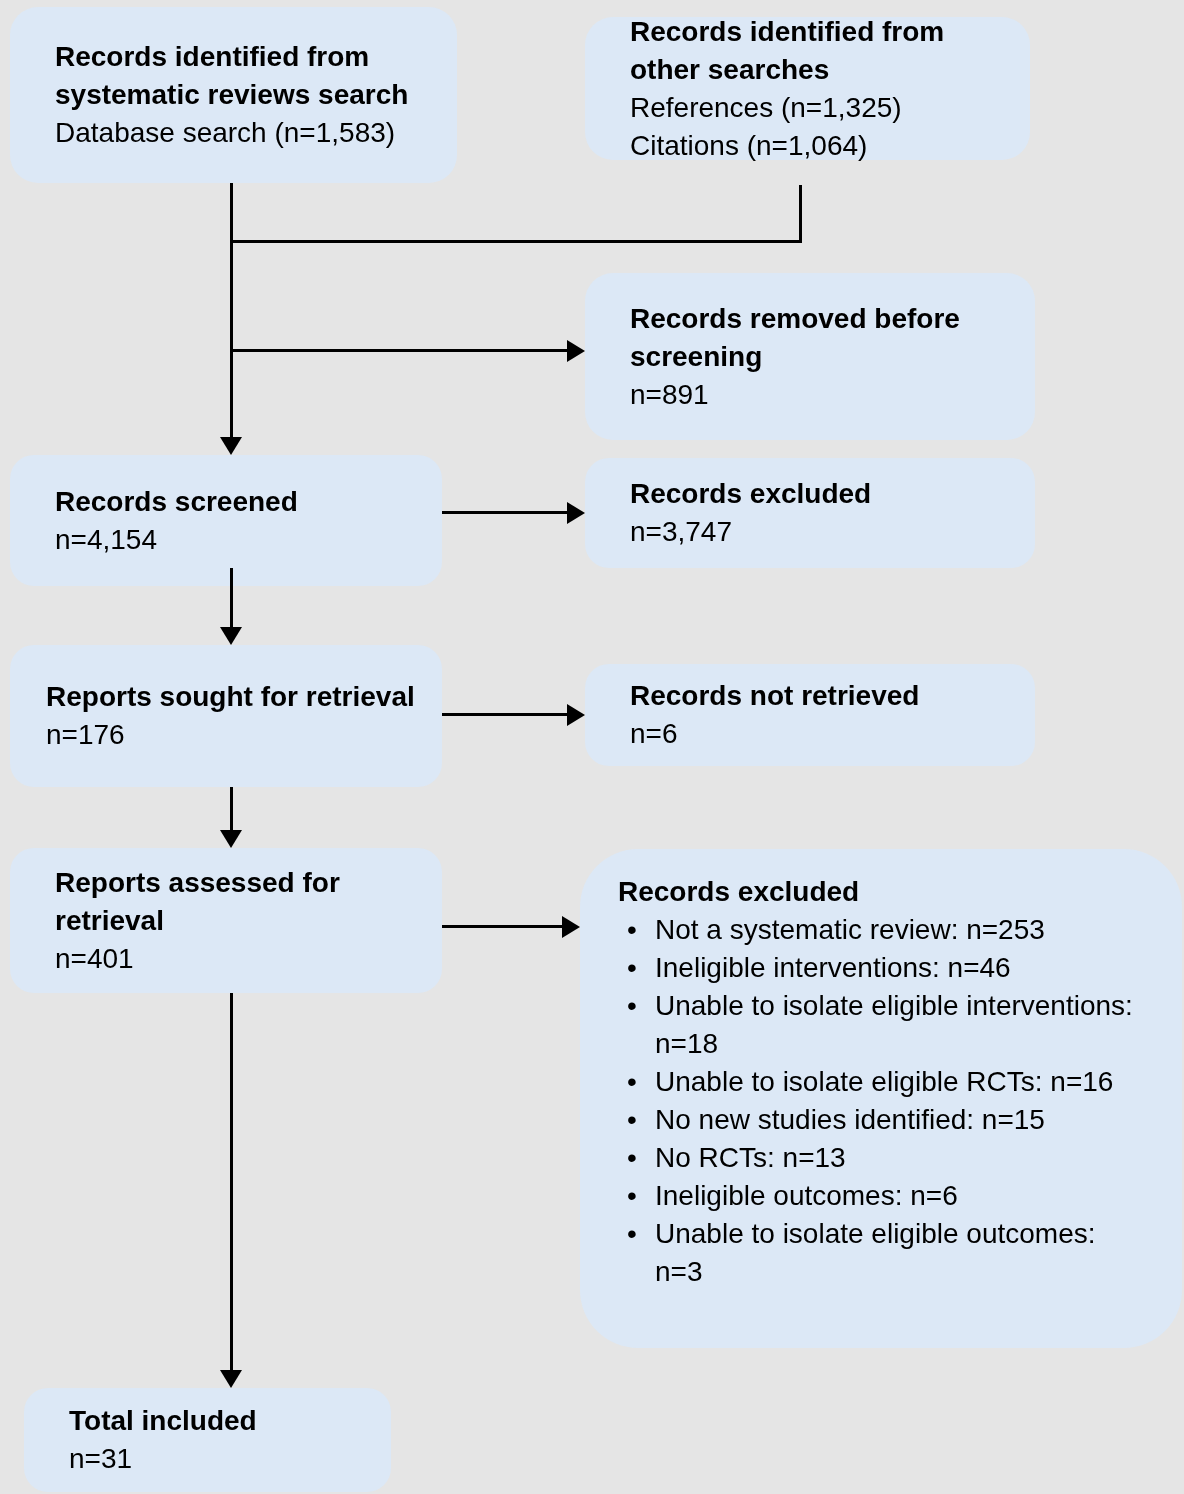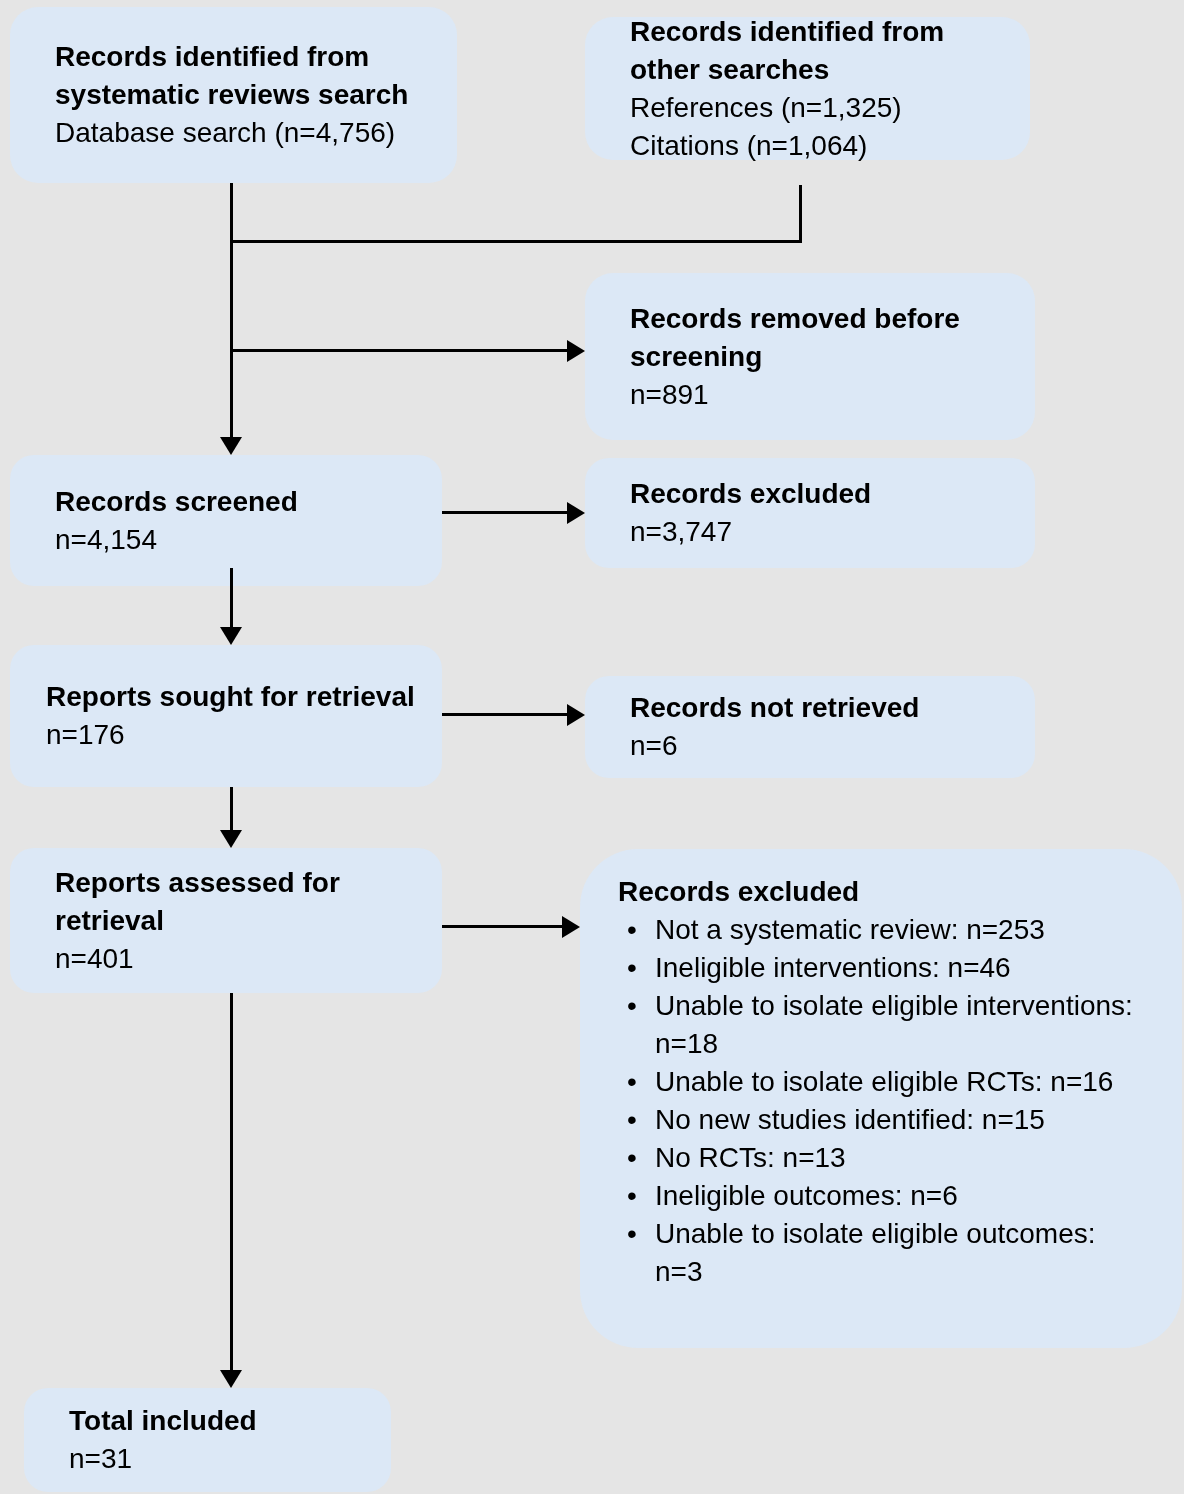--- a/index.html
+++ b/index.html
@@ -69,21 +69,21 @@
     border-left:18px solid var(--line);
   }
 </style>
 </head>
 <body>
 
 <div class="canvas">
 
   <div class="box r28" style="left:10px;top:7px;width:447px;height:176px;">
     <div class="t">Records identified from systematic reviews search</div>
-    <div>Database search (n=4,756)</div>
+    <div>Database search (n=1,583)</div>
   </div>
 
   <div class="box r28" style="left:585px;top:5px;width:445px;height:143px;margin-top:12px;">
     <div class="t">Records identified from other searches</div>
     <div>References (n=1,325)</div>
     <div>Citations (n=1,064)</div>
   </div>
 
   <div class="vline" style="left:799px;top:185px;height:58px;"></div>
   <div class="hline" style="left:230px;top:240px;width:572px;"></div>
@@ -115,21 +115,21 @@
   <div class="arr-down" style="left:220px;top:627px;"></div>
 
   <div class="box r24" style="left:10px;top:645px;width:432px;height:142px;padding-left:36px;">
     <div class="t">Reports sought for retrieval</div>
     <div>n=176</div>
   </div>
 
   <div class="hline" style="left:442px;top:713px;width:126px;"></div>
   <div class="arr-right" style="left:567px;top:704px;"></div>
 
-  <div class="box r24" style="left:585px;top:664px;width:450px;height:102px;margin-top:12px;">
+  <div class="box r24" style="left:585px;top:664px;width:450px;height:102px;">
     <div class="t">Records not retrieved</div>
     <div>n=6</div>
   </div>
 
   <div class="vline" style="left:230px;top:787px;height:44px;"></div>
   <div class="arr-down" style="left:220px;top:830px;"></div>
 
   <div class="box r24" style="left:10px;top:848px;width:432px;height:145px;">
     <div class="t">Reports assessed for retrieval</div>
     <div>n=401</div>

